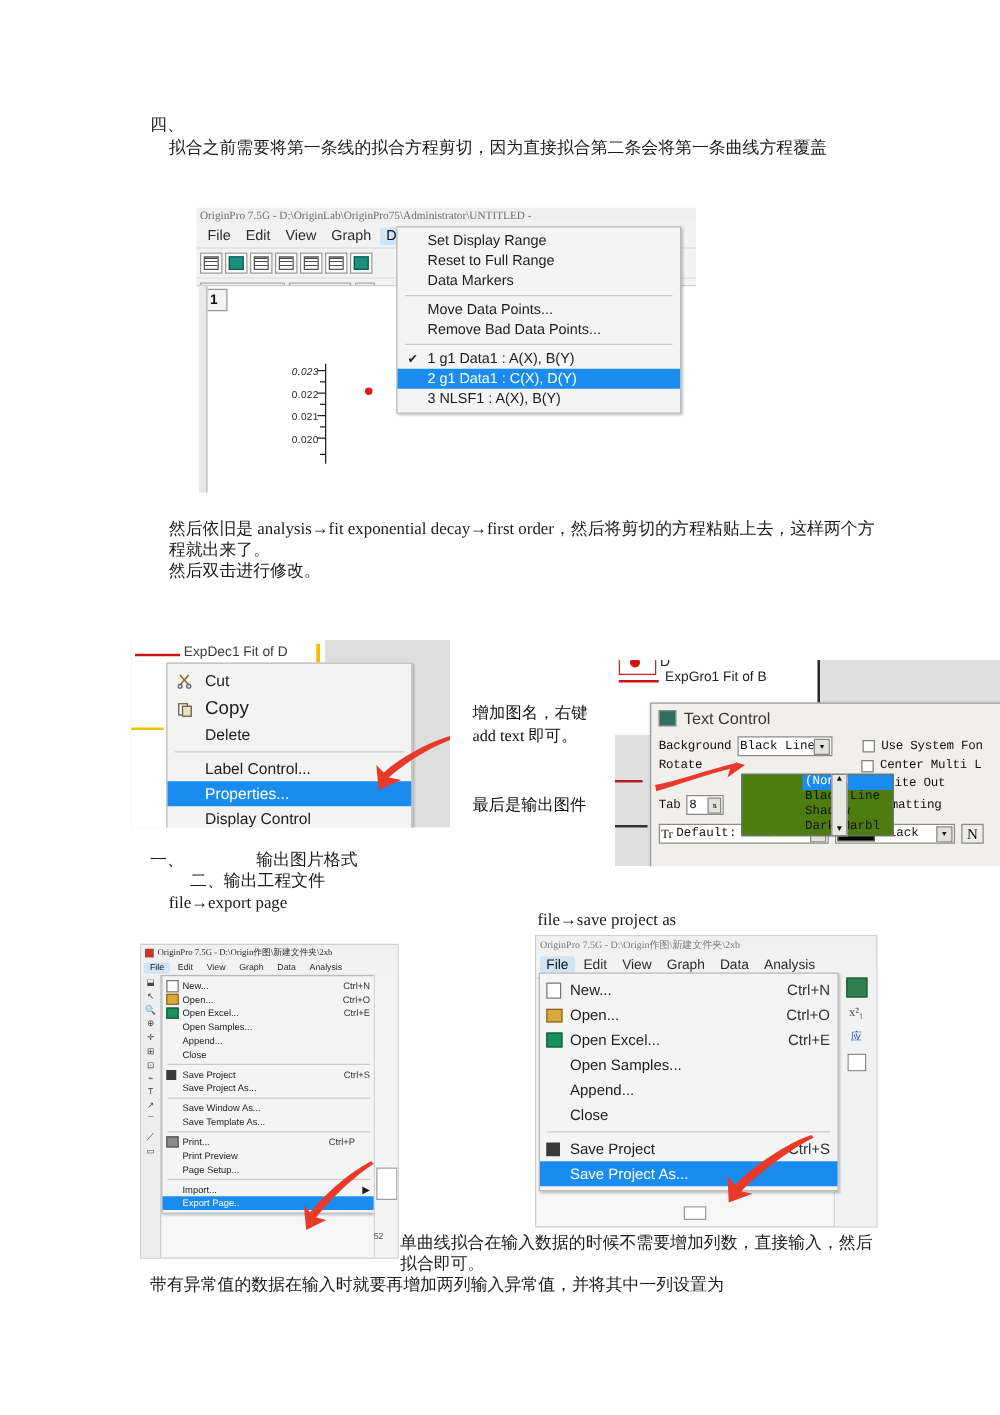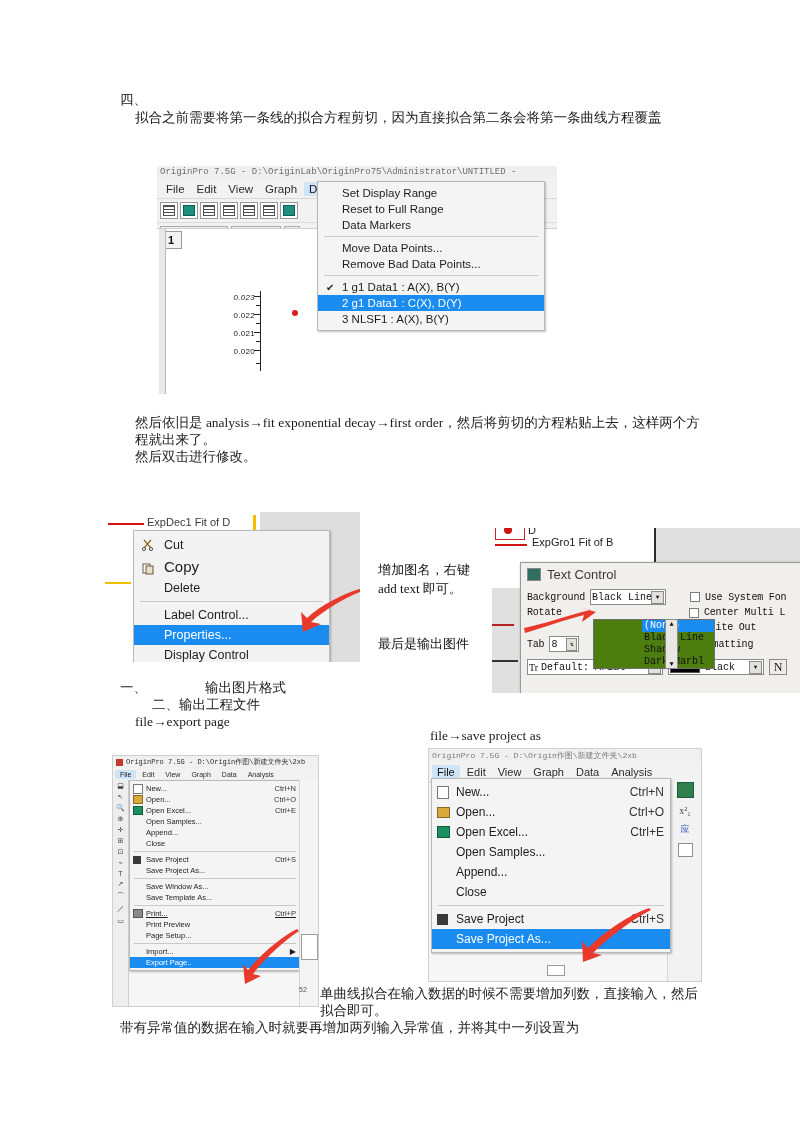--- a/index.html
+++ b/index.html
@@ -9,21 +9,21 @@
   .abs{position:absolute;}
 
   
   .doc-text{font-family:"Liberation Serif","DejaVu Serif",serif;font-size:13.5px;
             line-height:16.5px;color:#1b1b1b;white-space:pre-wrap;}
   .small-note{font-family:"Liberation Serif","DejaVu Serif",serif;font-size:13px;line-height:17px;}
 
   
   .shot{position:absolute;background:#ffffff;overflow:hidden;}
   .winbar{background:linear-gradient(#f4f4f4,#e6e6e6);color:#4a4a4a;
-          font-family:Liberation Mono, monospace;font-size:9px;
+          font-family:Liberation Serif, serif;font-size:9px;
           padding:1px 3px;white-space:nowrap;overflow:hidden;}
   .menubar{background:#f2f2f2;border-bottom:1px solid #d8d8d8;
            font-family:"Liberation Sans","DejaVu Sans",sans-serif;font-size:11.5px;color:#2b2b2b;
            display:flex;align-items:center;gap:2px;padding:2px 4px;white-space:nowrap;}
   .menubar span{padding:1px 5px;border-radius:2px;}
   .menubar span.sel{background:#cfe4f7;color:#111;}
   .toolbar{background:#f2f2f2;border-bottom:1px solid #dcdcdc;display:flex;align-items:center;
            gap:2px;padding:2px 3px;}
   .tbtn{width:16px;height:15px;border:1px solid #9a9a9a;background:#fdfdfd;
         display:inline-flex;align-items:center;justify-content:center;}
@@ -378,21 +378,21 @@
       <div class="mi" style="font-size:7.5px;padding:1px 4px 1px 16px;">
         <span class="ic" style="left:3px;width:8px;height:8px;background:#3a3a3a;"></span>
         <span>Save Project</span>
         <span class="acc">Ctrl+S</span>
       </div>
       <div class="mi" style="font-size:7.5px;padding:1px 4px 1px 16px;">Save Project As...</div>
       <div class="msep" style="margin:2px 4px;"></div>
       <div class="mi" style="font-size:7.5px;padding:1px 4px 1px 16px;">Save Window As...</div>
       <div class="mi" style="font-size:7.5px;padding:1px 4px 1px 16px;">Save Template As...</div>
       <div class="msep" style="margin:2px 4px;"></div>
-      <div class="mi" style="font-size:7.5px;padding:1px 4px 1px 16px;text-decoration:underline;">
+      <div class="mi" style="font-size:7.5px;padding:1px 16px 1px 16px;">
         <span class="ic" style="left:3px;width:8px;height:7px;background:#8a8a8a;border:1px solid #555;"></span>
         <span>Print...</span>
         <span class="acc">Ctrl+P</span>
       </div>
       <div class="mi" style="font-size:7.5px;padding:1px 4px 1px 16px;">Print Preview</div>
       <div class="mi" style="font-size:7.5px;padding:1px 4px 1px 16px;">Page Setup...</div>
       <div class="msep" style="margin:2px 4px;"></div>
       <div class="mi" style="font-size:7.5px;padding:1px 4px 1px 16px;">
         <span>Import...</span>
         <span class="sub">▶</span>

